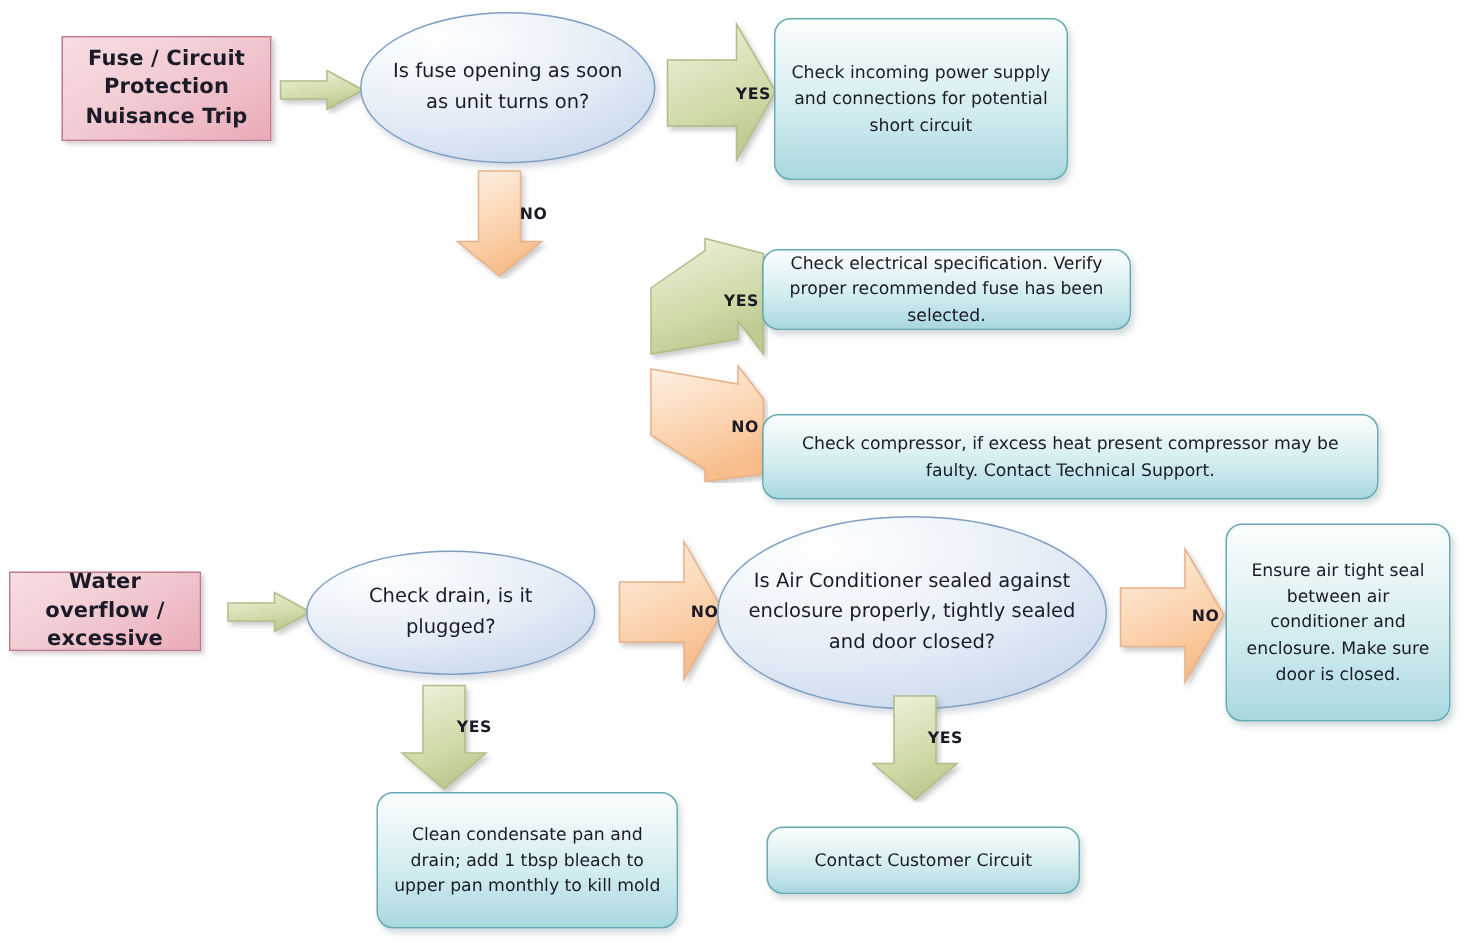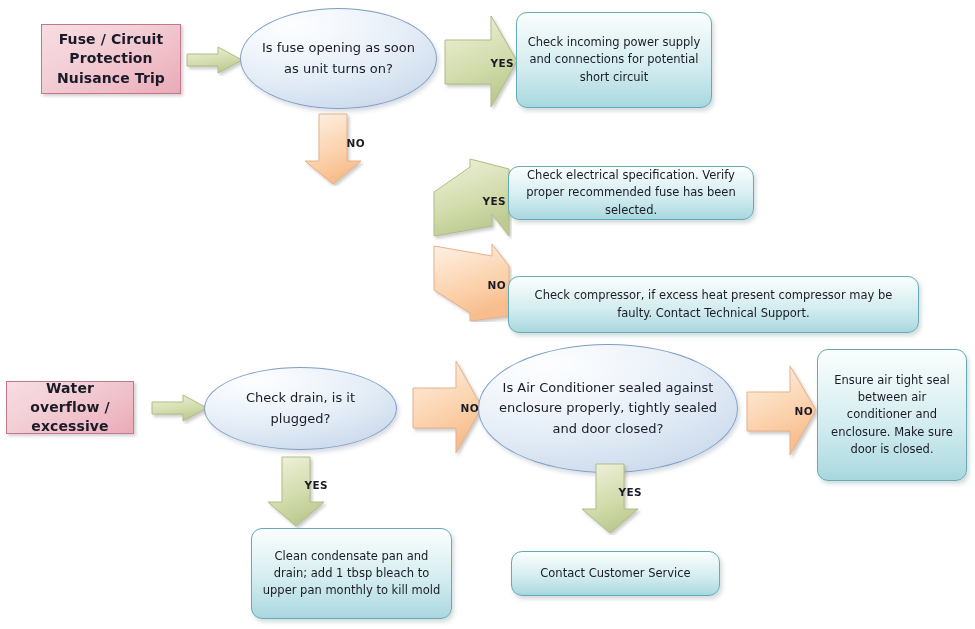--- a/index.html
+++ b/index.html
@@ -135,21 +135,21 @@
     <span>Is fuse opening as soon as unit turns on?</span>
   </div>
 
   <div class="arrow" style="left:444px; top:14px; width:75px; height:98px;">
     <svg class="glyph" viewBox="0 0 75 98" preserveAspectRatio="none">
       <polygon class="fill-green" filter="url(#shadow)" points="1,26 47,26 47,2 73,47 47,93 47,70 1,70"></polygon>
     </svg>
     <span class="lbl lbl-right">YES</span>
   </div>
 
-  <div class="node actionbox" style="left:516px; top:12px; width:196px; height:96px;">
+  <div class="node actionbox" style="left:516px; top:12px; width:196px; height:108px;">
     <span>Check incoming power supply and connections for potential short circuit</span>
   </div>
 
   <div class="arrow" style="left:303px; top:113px; width:62px; height:73px;">
     <svg class="glyph" viewBox="0 0 62 73" preserveAspectRatio="none">
       <polygon class="fill-peach" filter="url(#shadow)" points="16,1 44,1 44,48 58,48 30,71 2,48 16,48"></polygon>
     </svg>
     <span class="lbl lbl-dn">NO</span>
   </div>
 
@@ -224,16 +224,16 @@
   </div>
 
   <div class="arrow" style="left:580px; top:463px; width:62px; height:72px;">
     <svg class="glyph" viewBox="0 0 62 72" preserveAspectRatio="none">
       <polygon class="fill-green" filter="url(#shadow)" points="16,1 44,1 44,46 58,46 30,70 2,46 16,46"></polygon>
     </svg>
     <span class="lbl lbl-dn">YES</span>
   </div>
 
   <div class="node actionbox" style="left:511px; top:551px; width:209px; height:45px;">
-    <span>Contact Customer Service</span>
+    <span>Contact Customer Circuit</span>
   </div>
 
 </div>
 
 </body></html>

